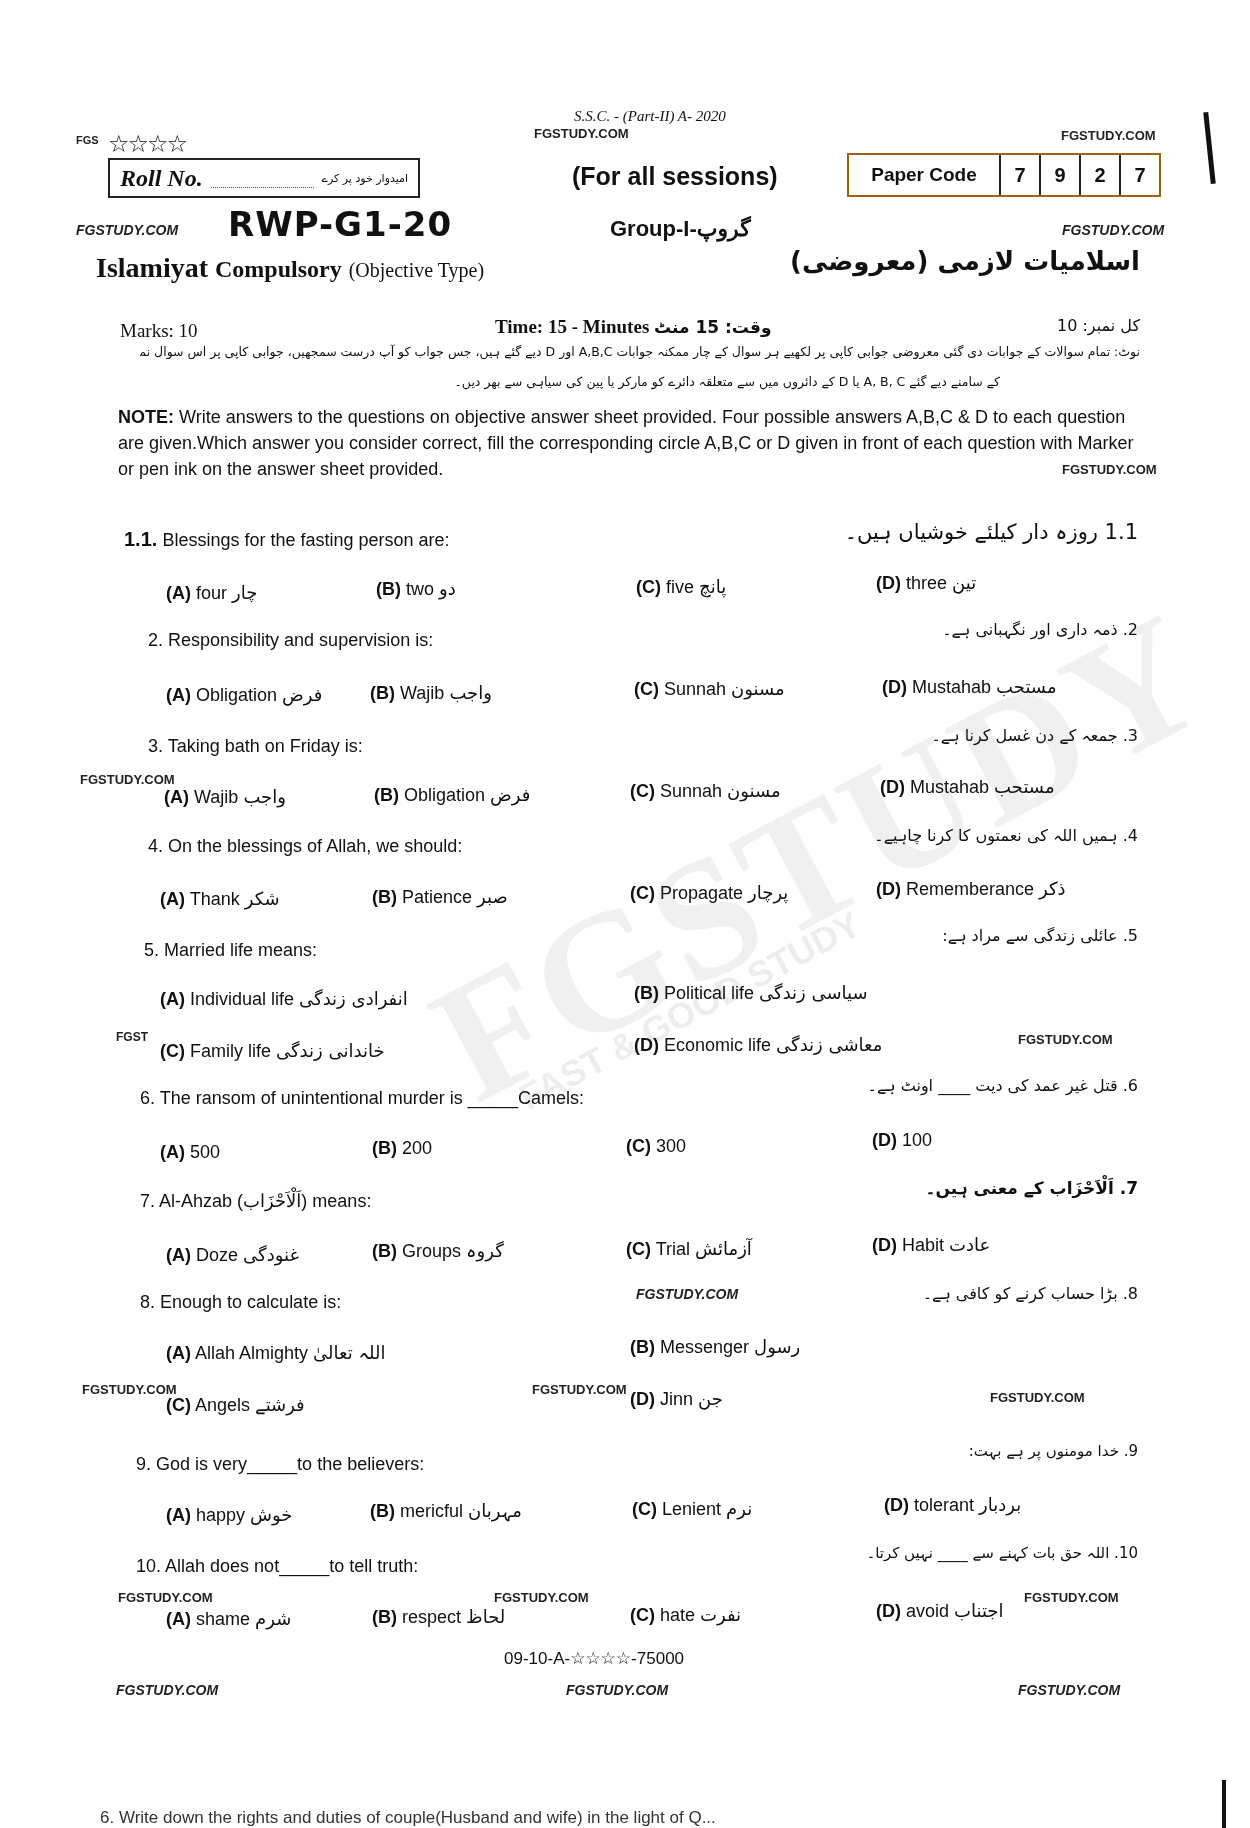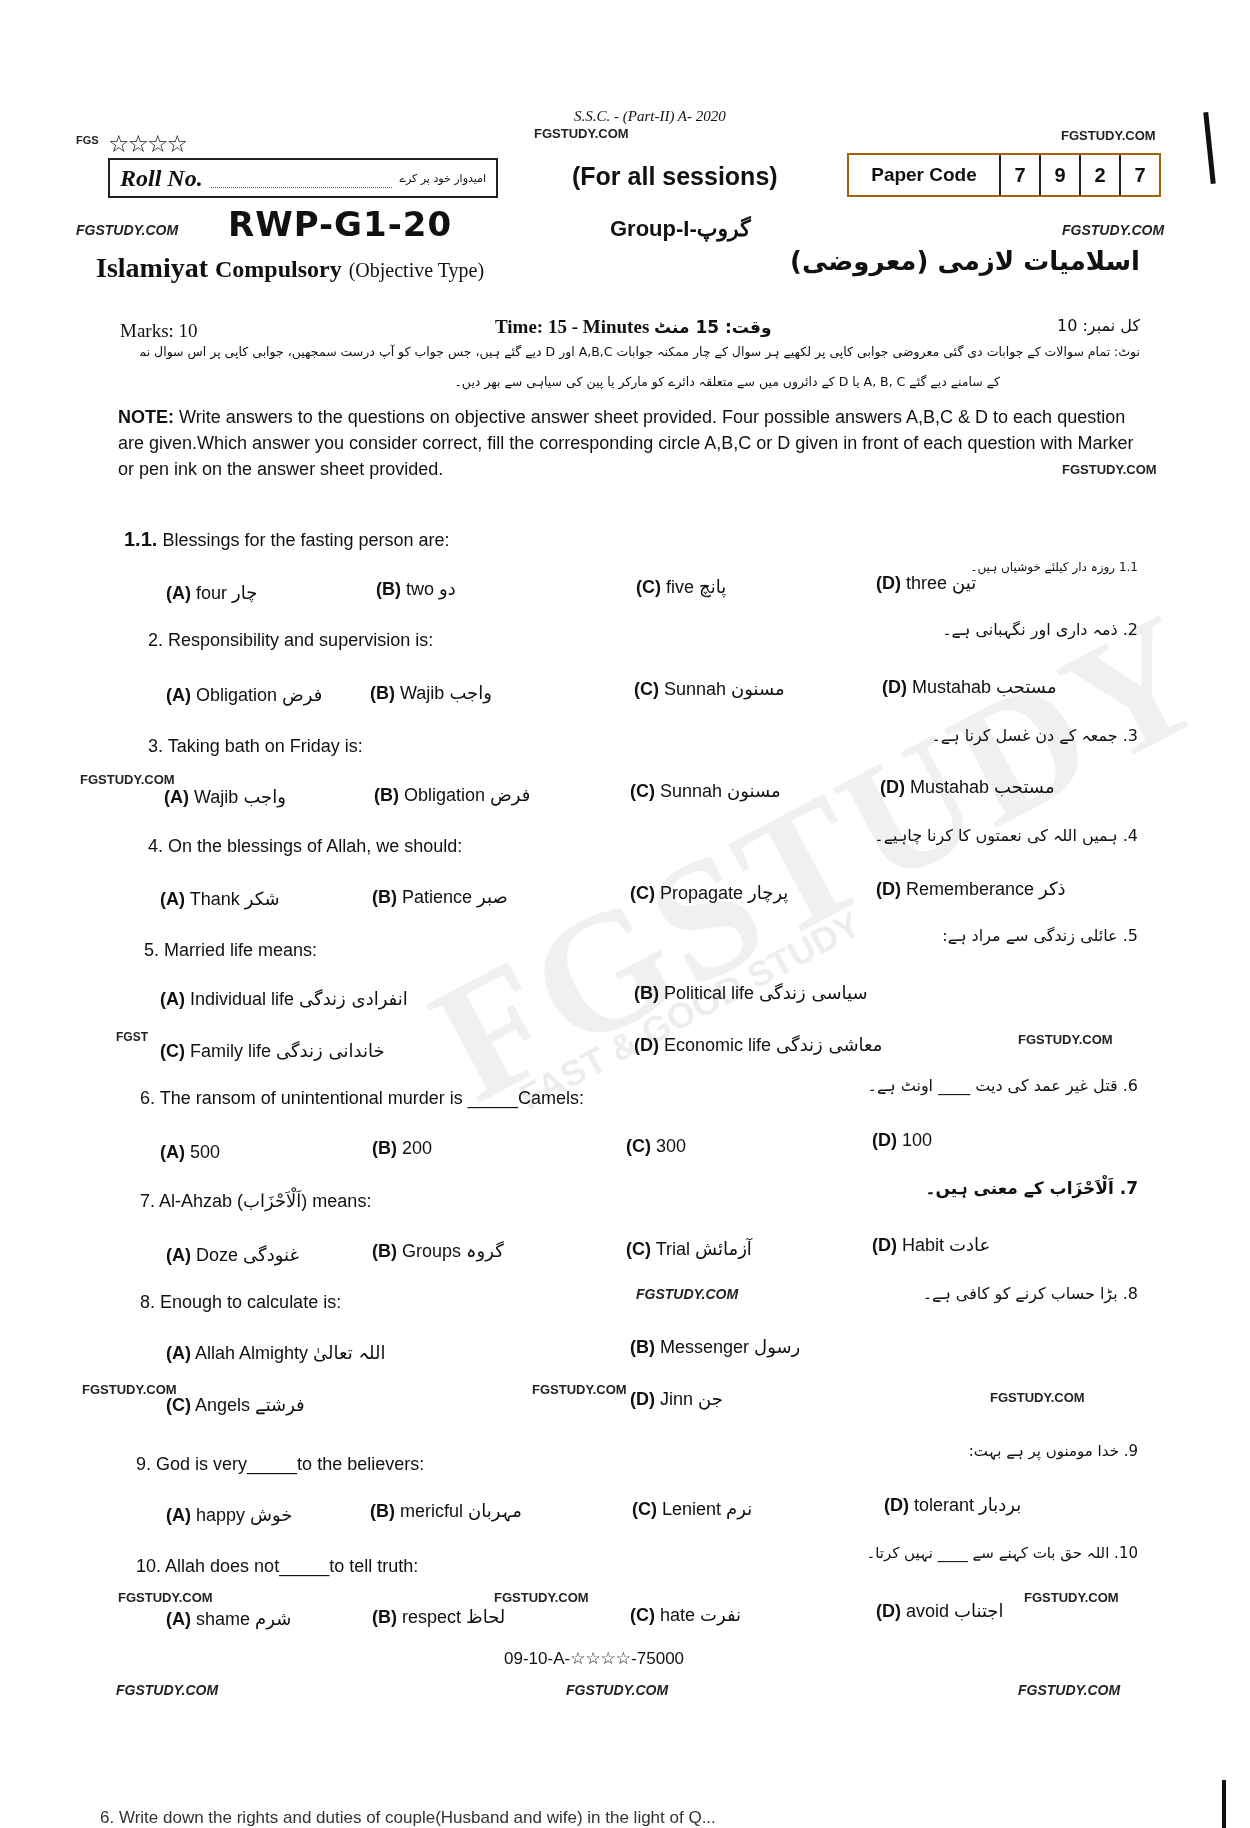--- a/index.html
+++ b/index.html
@@ -31,21 +31,21 @@
 <div class="abs bigwm" style="left:400px; top:760px;">FGSTUDY</div>
 <div class="abs bigwm2" style="left:500px; top:990px;">FAST &amp; GOOD STUDY</div>
 
 <div class="abs serif" style="left:574px; top:108px; font-style:italic; font-size:15px;">S.S.C. - (Part-II) A- 2020</div>
 <div class="abs wm" style="left:534px; top:126px; font-size:13px;">FGSTUDY.COM</div>
 <div class="abs wm" style="left:1061px; top:128px; font-size:13px;">FGSTUDY.COM</div>
 
 <div class="abs wm" style="left:76px; top:134px; font-size:11px;">FGS</div>
 <div class="abs stars" style="left:108px; top:130px;">☆☆☆☆</div>
 
-<div class="abs rollbox" style="left:108px; top:158px; width:390px;">
+<div class="abs rollbox" style="left:108px; top:158px; width:312px;">
   <span class="roll-label">Roll No.</span>
   <span class="roll-line"></span>
   <span class="urdu" style="font-size:11px;">امیدوار خود پر کرے</span>
 </div>
 
 <div class="abs" style="left:572px; top:162px; font-weight:bold; font-size:25px;">(For all sessions)</div>
 
 <div class="abs pc" style="left:847px; top:153px;">
   <div>Paper Code</div>
   <div>7</div>
@@ -83,21 +83,21 @@
   <span>Write answers to the questions on objective answer sheet provided. Four possible answers A,B,C &amp; D to each question are given.Which answer you consider correct, fill the corresponding circle A,B,C or D given in front of each question with Marker or pen ink on the answer sheet provided.</span>
 </div>
 <div class="abs wm" style="left:1062px; top:462px; font-size:13px;">FGSTUDY.COM</div>
 
 <div>
 
   <div class="abs q" style="left:124px; top:528px;">
     <b style="font-size:20px;">1.1.</b>
     <span>Blessings for the fasting person are:</span>
   </div>
-  <div class="abs urdu" style="right:112px; top:520px; font-size:12px;margin-top:40px;">1.1 روزہ دار کیلئے خوشیاں ہیں۔</div>
+  <div class="abs urdu" style="right:112px; top:520px; font-size:21px;">1.1 روزہ دار کیلئے خوشیاں ہیں۔</div>
   <div class="abs opt" style="left:166px; top:582px;"><b>(A)</b> <span>four</span> <span class="urdu">چار</span></div>
   <div class="abs opt" style="left:376px; top:578px;"><b>(B)</b> <span>two</span> <span class="urdu">دو</span></div>
   <div class="abs opt" style="left:636px; top:576px;"><b>(C)</b> <span>five</span> <span class="urdu">پانچ</span></div>
   <div class="abs opt" style="left:876px; top:572px;"><b>(D)</b> <span>three</span> <span class="urdu">تین</span></div>
 
   <div class="abs q" style="left:148px; top:630px;">
     <span>2.</span> <span>Responsibility and supervision is:</span>
   </div>
   <div class="abs urdu" style="right:112px; top:620px; font-size:16px;">2. ذمہ داری اور نگہبانی ہے۔</div>
   <div class="abs opt" style="left:166px; top:684px;"><b>(A)</b> <span>Obligation</span> <span class="urdu">فرض</span></div>

